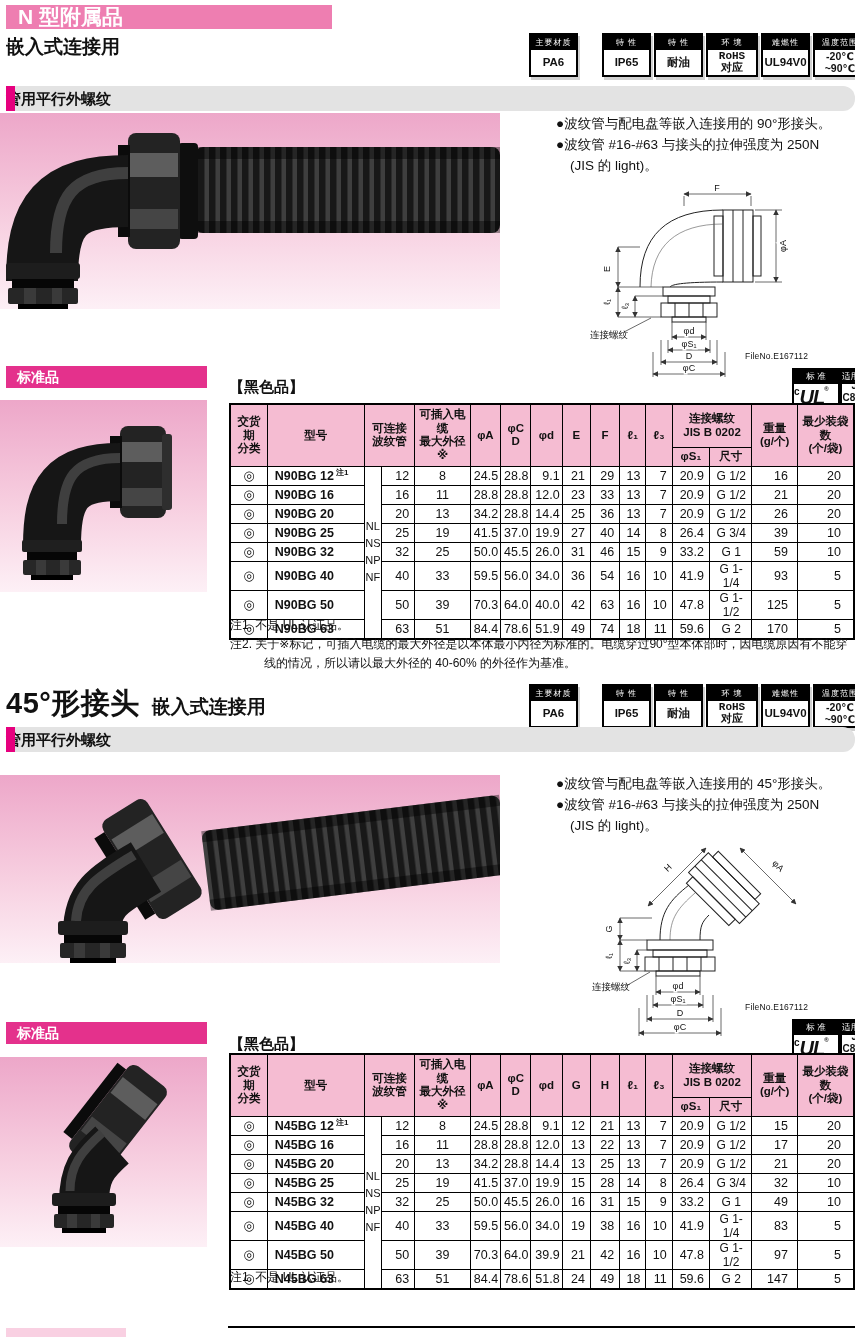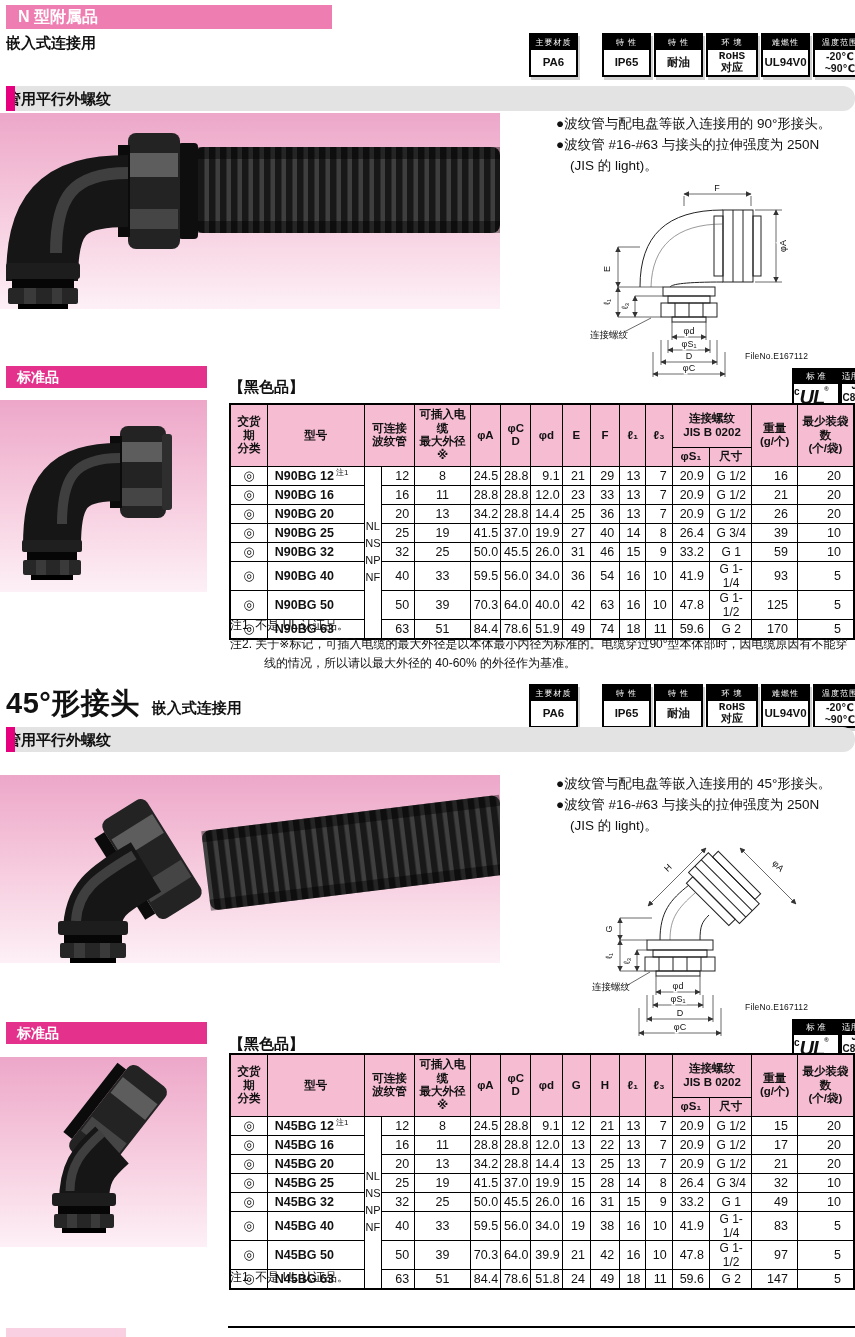--- a/index.html
+++ b/index.html
@@ -1,26 +1,26 @@
 <!DOCTYPE html>
 <html><head>
 <meta charset="utf-8">
 <style>
   html,body{margin:0;padding:0;background:#fff;}
   body{font-family:"Liberation Sans","DejaVu Sans",sans-serif;color:#111;}
   .page{position:relative;width:855px;height:1337px;background:#fff;overflow:hidden;}
 
   
   .banner{position:absolute;left:6px;top:5px;width:326px;height:24px;background:#ee7eb1;
-    color:#fff;font-size:16px;font-weight:bold;line-height:24px;padding-left:12px;box-sizing:border-box;}
+    color:#fff;font-size:21px;font-weight:bold;line-height:24px;padding-left:12px;box-sizing:border-box;}
 
   
   .sec-title{position:absolute;left:6px;display:flex;align-items:baseline;gap:12px;white-space:nowrap;}
   .t-big{font-size:29px;font-weight:bold;letter-spacing:.5px;}
-  .t-sub{font-size:15px;font-weight:bold;}
+  .t-sub{font-size:19px;font-weight:bold;}
 
   
   .badges{position:absolute;left:529px;display:flex;align-items:flex-start;}
   .badge{width:45px;border:2px solid #000;background:#fff;margin-right:3px;box-shadow:2px 3px 0 rgba(0,0,0,.18);}
   .badge.b-first{margin-right:24px;}
   .badge.b-rohs{width:48px;}
   .badge.b-temp{width:50px;}
   .badge-head{background:#000;color:#fff;font-size:8px;letter-spacing:1px;text-align:center;padding:2px 0;white-space:nowrap;}
   .badge-body{min-height:23px;display:flex;align-items:center;justify-content:center;font-weight:bold;
     font-size:11.5px;text-align:center;white-space:pre-line;line-height:1.05;padding:1px 0;}
@@ -68,21 +68,21 @@
   
   .spec-table{position:absolute;left:229px;border-collapse:collapse;table-layout:fixed;width:626px;}
   .spec-table th,.spec-table td{border:1px solid #000;}
   .spec-table{border:2px solid #000;}
   .spec-table th{background:#f5bcd2;font-weight:bold;font-size:11.5px;white-space:pre-line;line-height:1.18;padding:2px 1px;}
   .spec-table thead tr:first-child th{height:38px;}
   .spec-table thead tr:last-child th{height:13px;}
   .spec-table td{height:18px;font-size:12.5px;padding:0 3px;}
   td.c-del{text-align:center;font-size:13px;}
   td.c-model{font-weight:bold;white-space:nowrap;padding-left:7px;}
-  td.c-model .sup{font-size:8px;vertical-align:super;font-weight:normal;margin-left:2px;}
+  td.c-model .sup{font-size:8px;vertical-align:super;font-weight:bold;margin-left:2px;}
   td.c-group{font-size:11px;text-align:center;white-space:pre-line;line-height:1.55;padding:0;}
   td.c-v{text-align:right;padding-right:5px;}
   td.c-v1{text-align:center;padding-right:3px;}
   td.c-v2,td.c-v3,td.c-v4{padding-right:2px;}
   td.c-v10{text-align:center;padding-right:2px;font-size:12px;}
   td.c-v11{padding-right:9px;}
   td.c-v12{padding-right:12px;}
 
   
   .notes{position:absolute;left:230px;width:626px;font-size:12px;line-height:1.6;}

